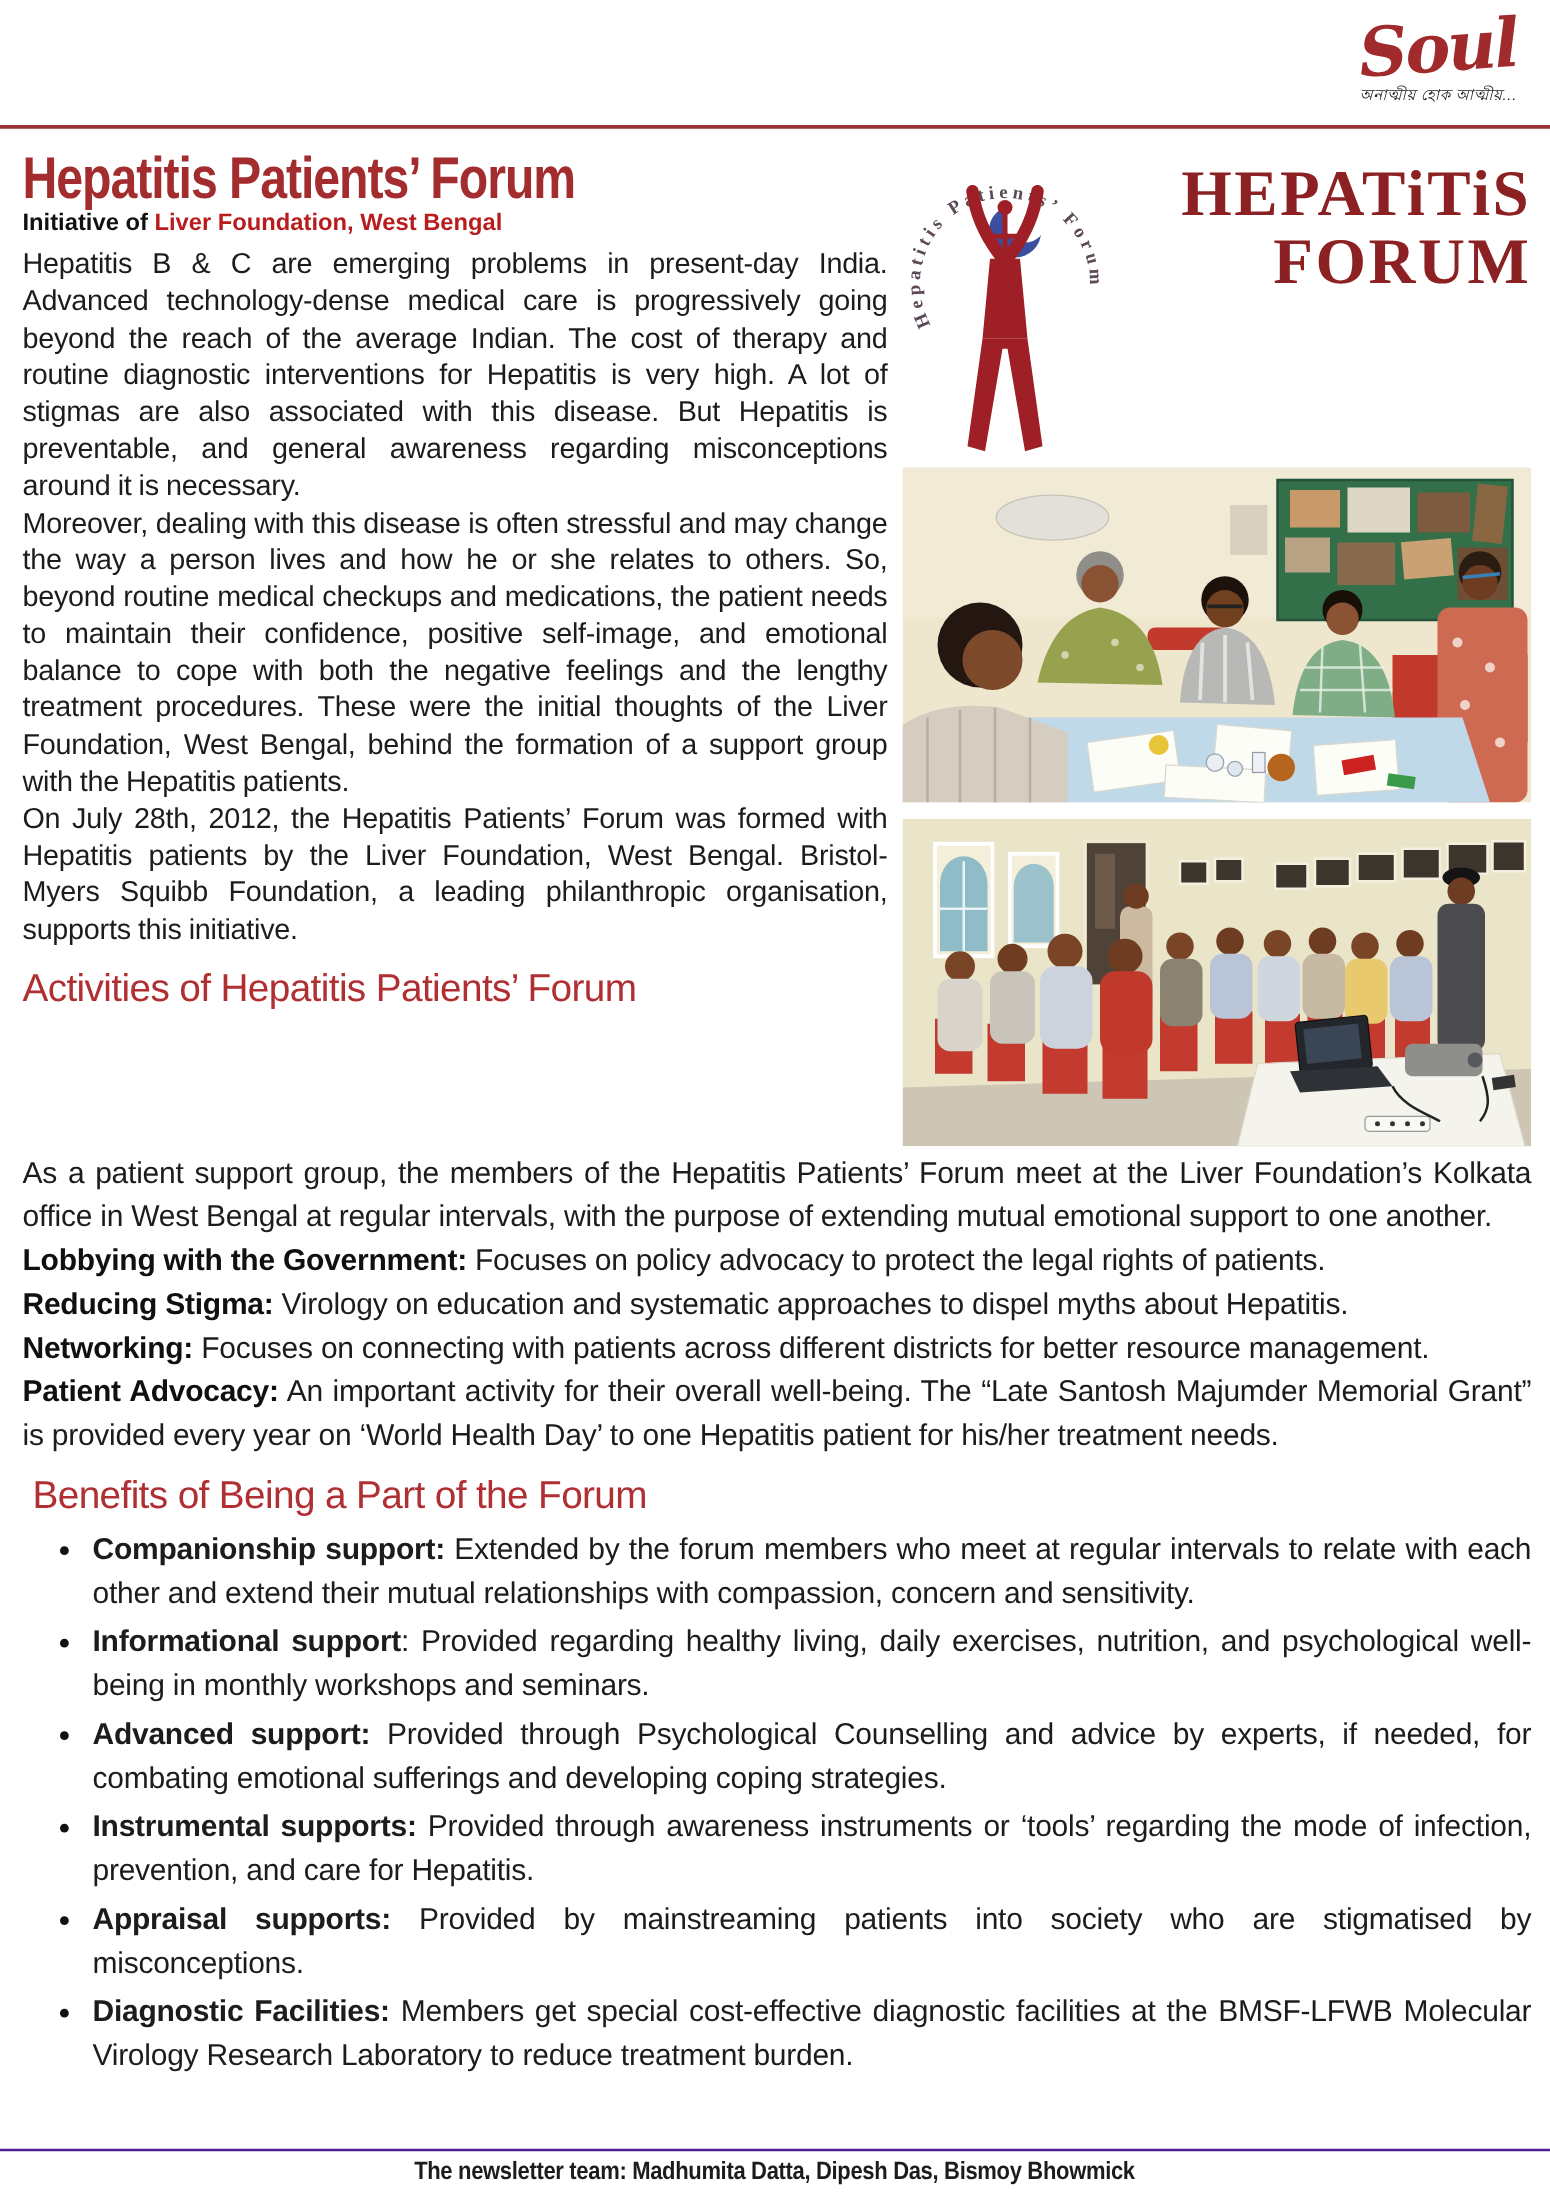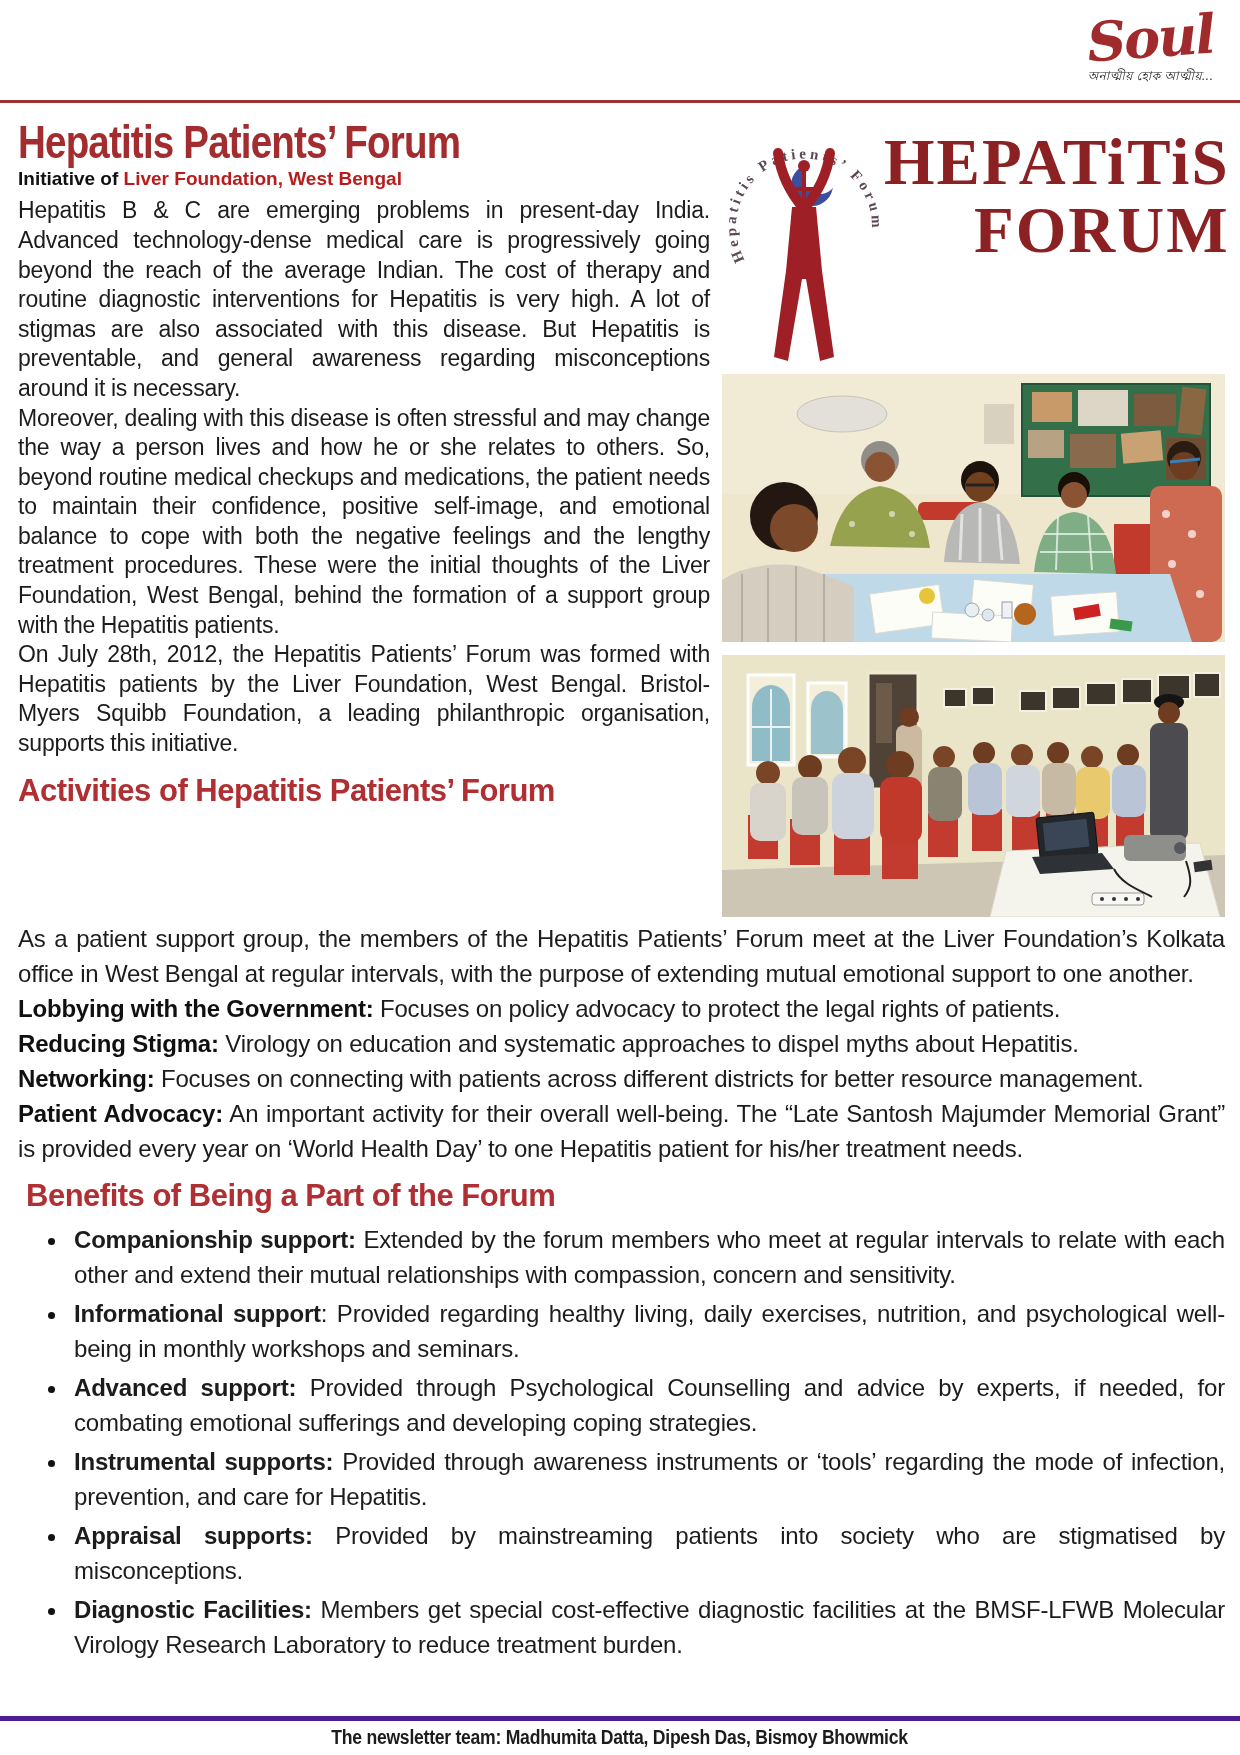--- a/index.html
+++ b/index.html
@@ -22,46 +22,46 @@
   .page-title{display:inline-block;font-size:47px;font-weight:bold;color:#a32c2e;
               letter-spacing:-1px;line-height:1.05;transform:scaleX(.82);
               transform-origin:left center;white-space:nowrap;margin:2px 0 0 0;}
   .subtitle{font-size:19px;margin:2px 0 6px 0;}
   .subtitle .prefix{color:#111;font-weight:600;}
   .subtitle .org{color:#b91c1c;font-weight:bold;}
 
   .body-p{font-size:23px;line-height:29.6px;text-align:justify;margin:0;
           letter-spacing:-.2px;word-spacing:-.5px;}
 
-  .section-heading{font-size:31px;font-weight:bold;color:#b02f32;margin:14px 0 6px 0;
+  .section-heading{font-size:31px;font-weight:normal;color:#b02f32;margin:14px 0 6px 0;
                    letter-spacing:-.5px;}
   .benefits-heading{margin-left:8px;margin-top:12px;}
 
   .fw-p{font-size:24px;line-height:35px;text-align:justify;margin:0;letter-spacing:-.2px;}
   .fw-p b{color:#101010;}
 
   ul.benefits{margin:8px 0 0 0;padding-left:50px;}
   ul.benefits li{font-size:24px;line-height:35px;text-align:justify;padding-left:6px;
                  margin-bottom:4px;letter-spacing:-.2px;}
   ul.benefits li::marker{color:#111;font-size:22px;}
 
   
   .logo-row{display:flex;align-items:flex-start;height:255px;}
   .hpf-figure{flex:0 0 auto;}
   .hpf-wordmark{flex:1;text-align:right;padding-top:14px;
                 font-family:"Liberation Serif",serif;font-weight:bold;color:#8c2123;
-                font-size:65px;line-height:1.04;letter-spacing:2px;}
+                font-size:52px;line-height:1.04;letter-spacing:2px;}
   .hpf-wordmark div{white-space:nowrap;}
 
   .photo{display:block;margin-top:4px;border:0;}
   .photo2{margin-top:13px;}
 
   
   .footer{position:absolute;left:0;right:0;bottom:0;height:34px;
-          border-top:5px solid #4c1d95;text-align:center;}
+          border-top:2px solid #4c1d95;text-align:center;}
   .footer-text{display:inline-block;font-size:20px;font-weight:bold;margin-top:5px;
                transform:scaleX(.88);transform-origin:center;letter-spacing:-.3px;}
 </style>
 </head>
 <body>
 
 <div class="page">
 
   <div class="masthead">
     <div class="soul">

